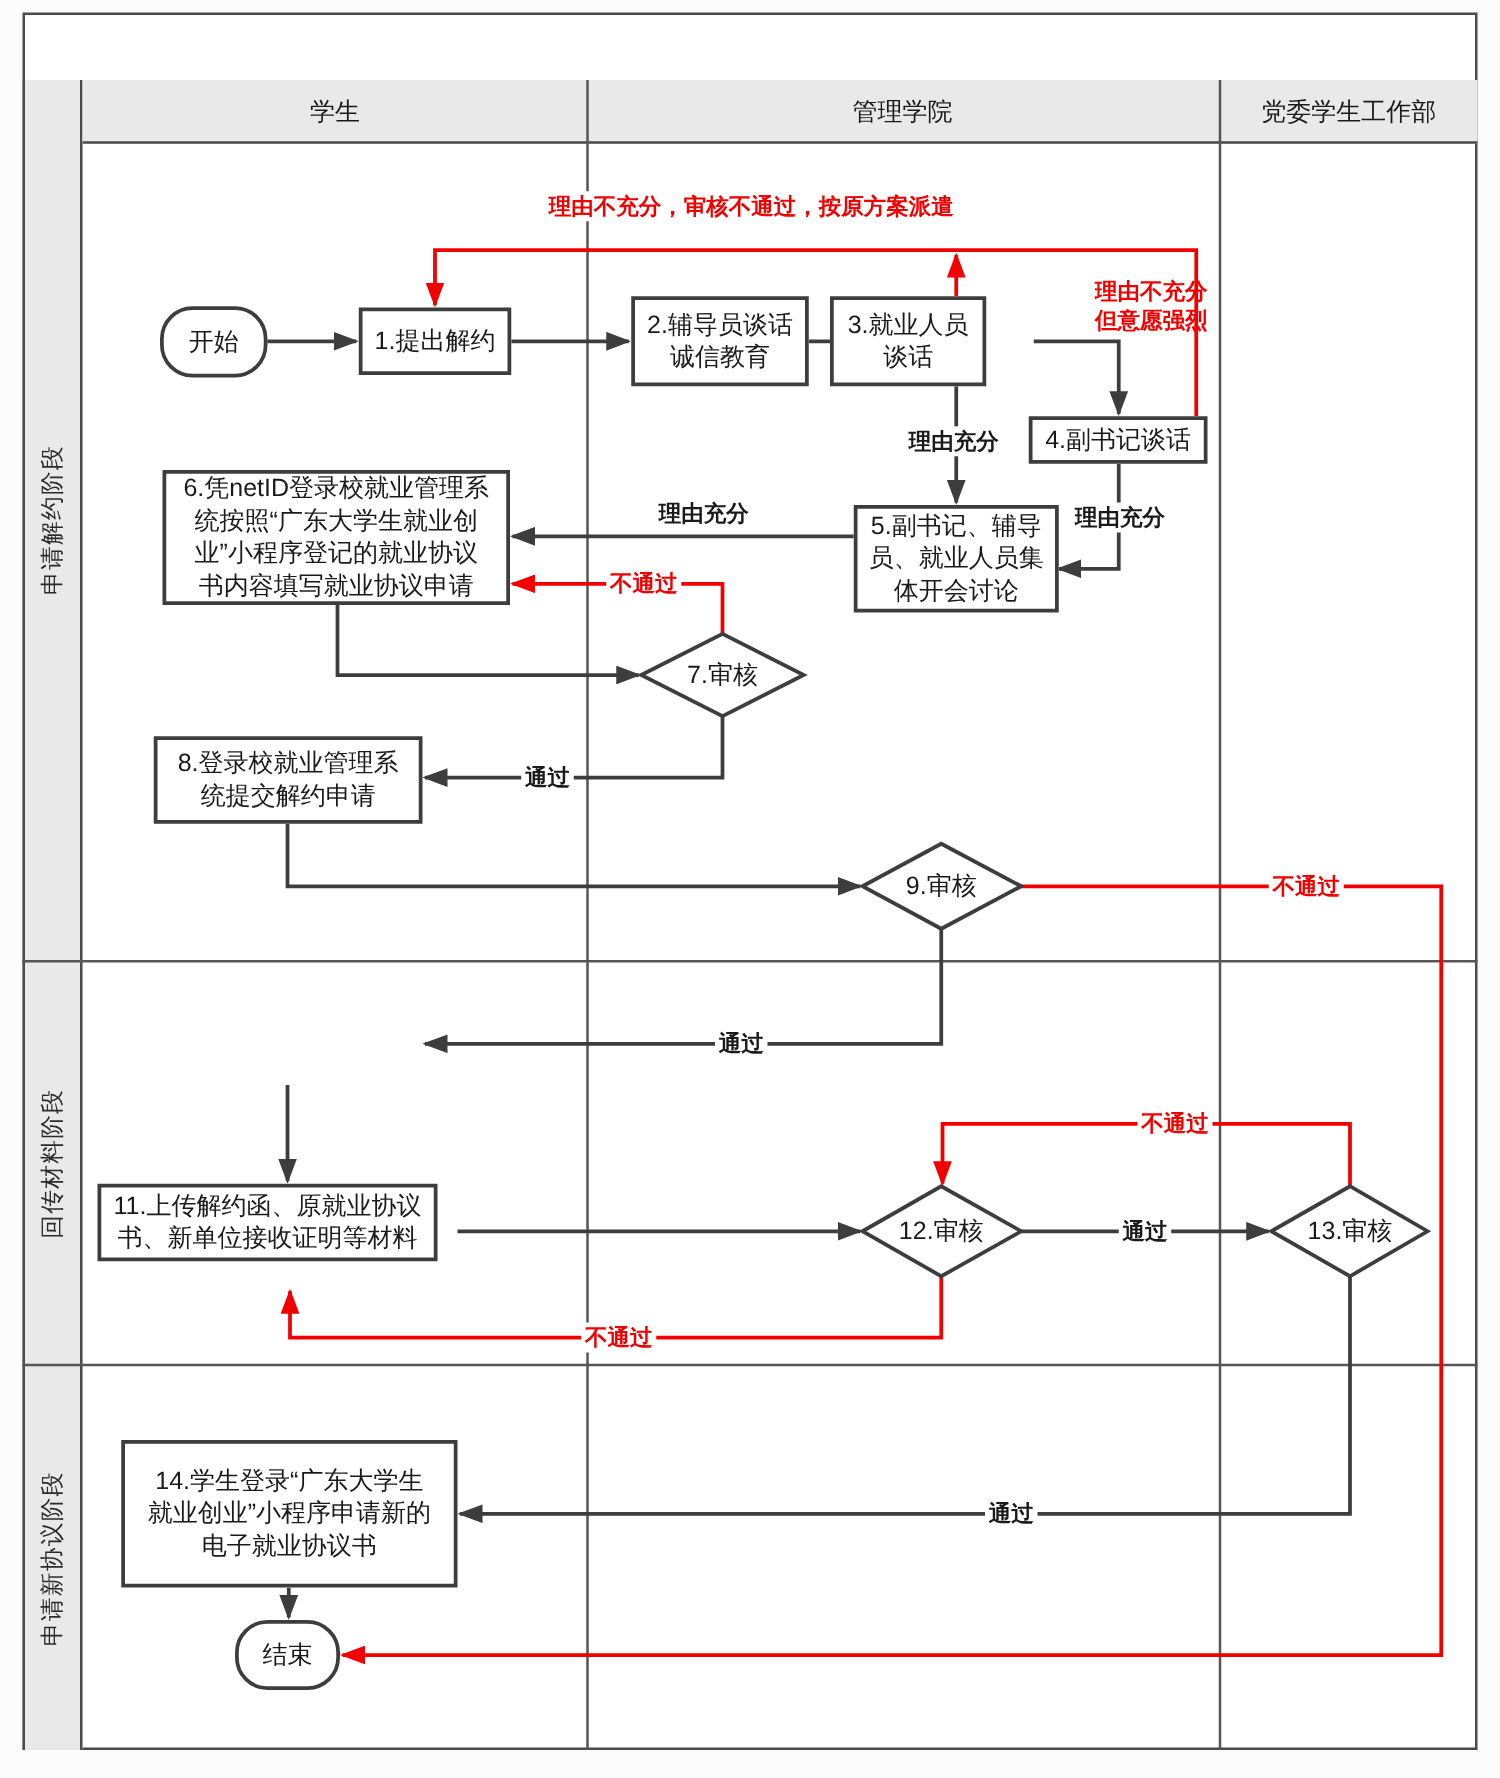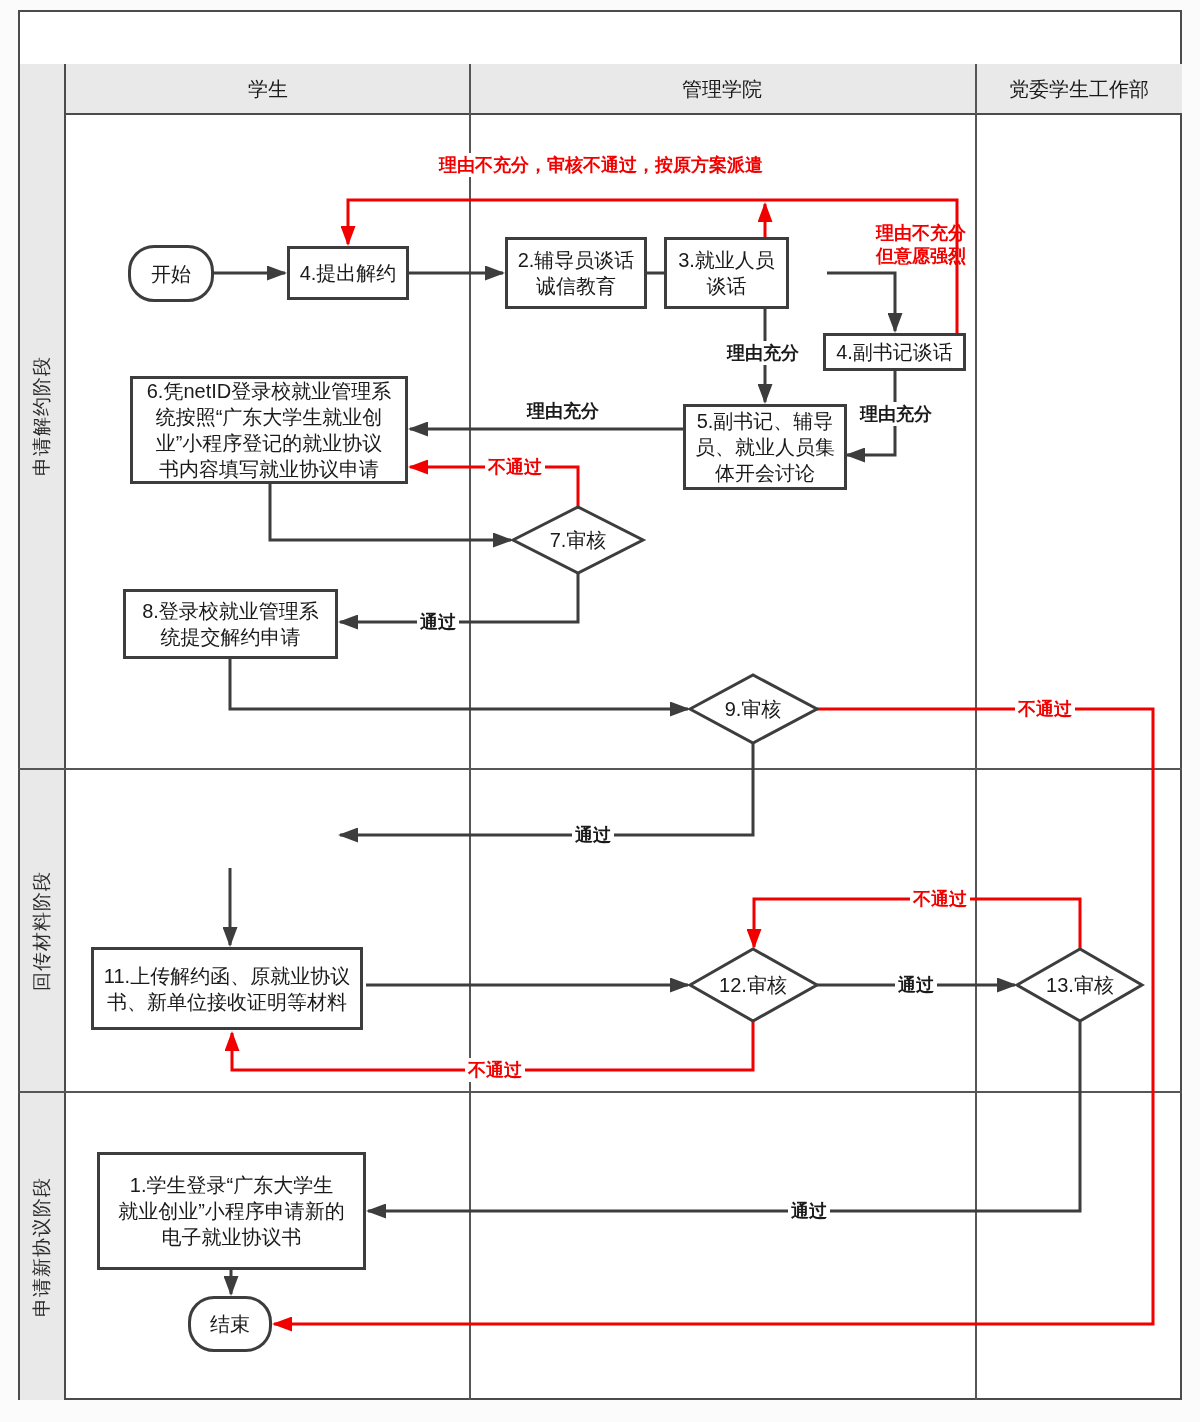--- a/index.html
+++ b/index.html
@@ -91,21 +91,21 @@
       <polygon points="690,709 753,675 817,709 753,743"></polygon>
       <polygon points="690,985 753,949 817,985 753,1021"></polygon>
       <polygon points="1017,985 1080,949 1142,985 1080,1021"></polygon>
     </g>
   </svg>
 
   <div class="node term" style="left:128px;top:245px;width:86px;height:57px">
       <span>开始</span>
     </div>
   <div class="node" style="left:287px;top:246px;width:122px;height:54px">
-      <span>4.提出解约</span>
+      <span>1.提出解约</span>
     </div>
   <div class="node" style="left:505px;top:237px;width:142px;height:72px">
       <span>2.辅导员谈话
 诚信教育</span>
     </div>
   <div class="node" style="left:664px;top:237px;width:125px;height:72px">
       <span>3.就业人员
 谈话</span>
     </div>
   <div class="node" style="left:823px;top:333px;width:143px;height:38px">
@@ -119,26 +119,26 @@
   <div class="node" style="left:130px;top:376px;width:278px;height:108px">
       <span>6.凭netID登录校就业管理系
 统按照“广东大学生就业创
 业”小程序登记的就业协议
 书内容填写就业协议申请</span>
     </div>
   <div class="node" style="left:123px;top:589px;width:215px;height:70px">
       <span>8.登录校就业管理系
 统提交解约申请</span>
     </div>
-  <div class="node" style="left:91px;top:947px;width:272px;height:83px">
+  <div class="node" style="left:78px;top:947px;width:272px;height:62px">
       <span>11.上传解约函、原就业协议
 书、新单位接收证明等材料</span>
     </div>
   <div class="node" style="left:97px;top:1152px;width:269px;height:118px">
-      <span>1.学生登录“广东大学生
+      <span>14.学生登录“广东大学生
 就业创业”小程序申请新的
 电子就业协议书</span>
     </div>
   <div class="node term" style="left:188px;top:1296px;width:84px;height:56px">
       <span>结束</span>
     </div>
 
   <div class="dtext" style="left:578px;top:540px">7.审核</div>
   <div class="dtext" style="left:753px;top:709px">9.审核</div>
   <div class="dtext" style="left:753px;top:985px">12.审核</div>

